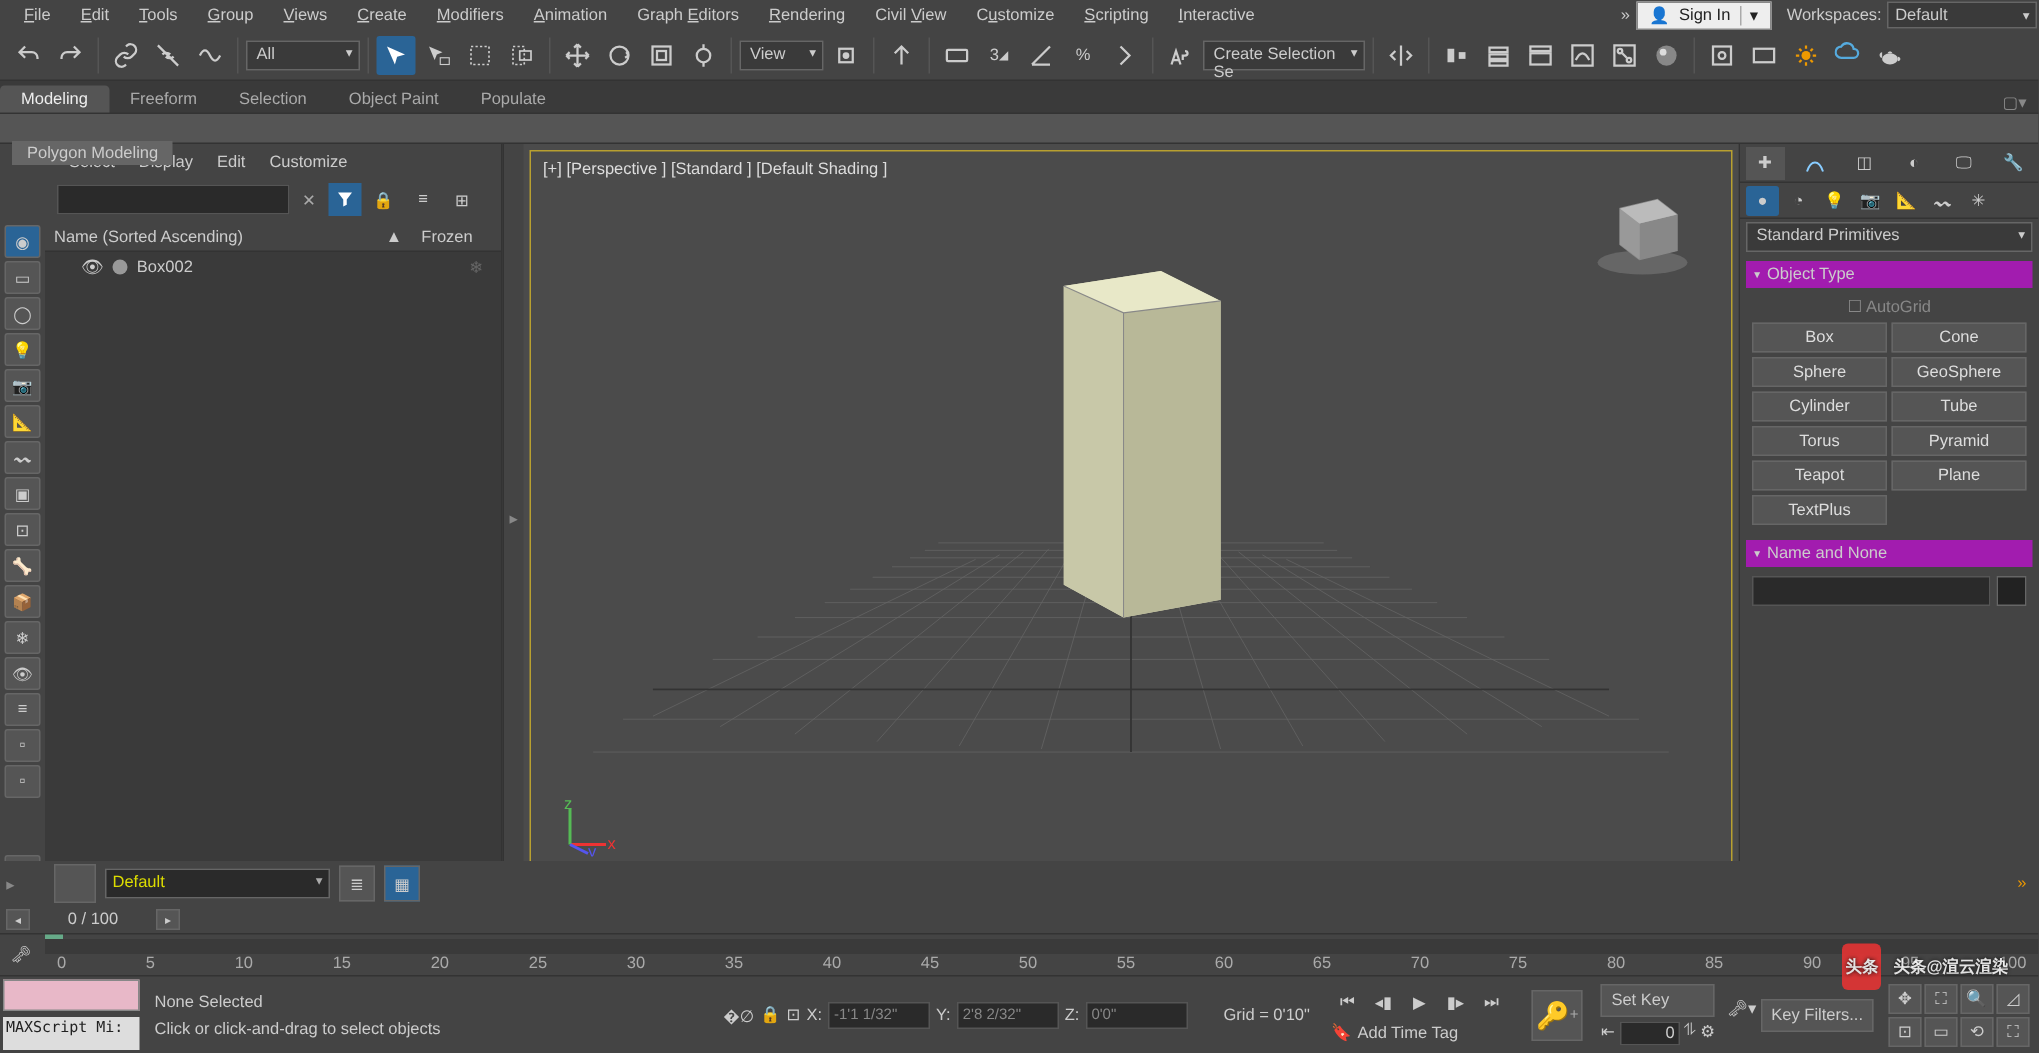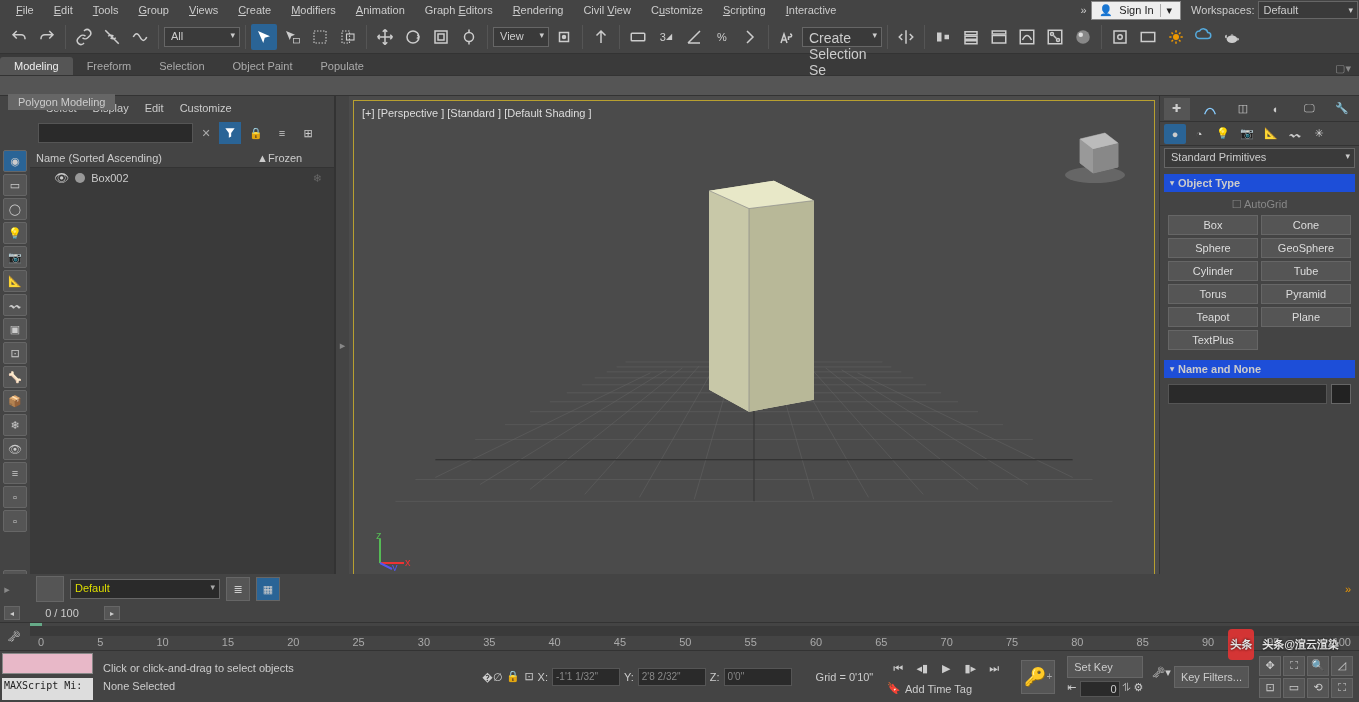--- a/index.html
+++ b/index.html
@@ -35,42 +35,42 @@
 .exp-tools .xb{width:18px;height:18px;display:flex;align-items:center;justify-content:center;cursor:pointer;color:#aaa}
 .exp-tools .ib{width:22px;height:22px;display:flex;align-items:center;justify-content:center;cursor:pointer}
 .exp-tools .ib.active{background:#2a6496}
 .exp-body{flex:1;display:flex}
 .exp-icons{width:30px;display:flex;flex-direction:column;gap:2px;padding:2px;align-items:center}
 .exp-icons .ei{width:24px;height:22px;display:flex;align-items:center;justify-content:center;cursor:pointer;background:#555;border:1px solid #666;border-radius:2px}
 .exp-icons .ei.active{background:#2a6496}
 .exp-list{flex:1;background:#3a3a3a;display:flex;flex-direction:column}
 .exp-header{display:flex;background:#444;border-bottom:1px solid #333;height:20px;align-items:center;padding:0 6px;font-size:11px}
 .exp-header .hname{flex:1}
-.exp-header .hfroz{width:60px;text-align:left}
+.exp-header .hfroz{width:60px;text-align:center}
 .exp-row{display:flex;align-items:center;padding:2px 6px 2px 24px;gap:6px;height:20px}
 .exp-row .eye{font-size:12px}
 .exp-row .dot{width:10px;height:10px;background:#999;border-radius:50%}
 .exp-row .snow{margin-left:auto;color:#666;padding-right:6px}
 .exparrow{width:14px;background:#444;display:flex;align-items:center;justify-content:center;color:#888;border-left:1px solid #333}
 .viewport{flex:1;background:#4b4b4b;position:relative;display:flex;align-items:center;padding:4px}
 .vp-inner{width:100%;height:100%;border:1px solid #b8a030;position:relative;background:#4b4b4b;overflow:hidden}
 .vp-label{position:absolute;top:6px;left:8px;color:#ddd;font-size:11px}
 .vp-cube{position:absolute;top:18px;right:24px;width:70px;height:70px}
 .vp-axis{position:absolute;bottom:18px;left:18px;width:40px;height:40px}
 .cmdpanel{width:200px;background:#444;border-left:1px solid #333;display:flex;flex-direction:column}
 .cmd-tabs{display:flex;height:26px;border-bottom:1px solid #333;align-items:center;justify-content:space-around}
 .cmd-tabs .ct{width:26px;height:22px;display:flex;align-items:center;justify-content:center;cursor:pointer}
 .cmd-tabs .ct.active{background:#555}
 .cmd-sub{display:flex;height:24px;align-items:center;gap:2px;padding:0 4px;border-bottom:1px solid #333}
 .cmd-sub .cs{width:22px;height:20px;display:flex;align-items:center;justify-content:center;cursor:pointer}
 .cmd-sub .cs.active{background:#2a6496;border-radius:2px}
 .cmd-dd{margin:2px 4px}
 .cmd-dd .combo{width:100%}
 .rollout{margin:4px 4px 0}
-.ro-head{background:#1d4ed8;padding:3px 6px;cursor:pointer;display:flex;align-items:center;gap:4px;font-weight:bold}
+.ro-head{background:#a21caf;padding:3px 6px;cursor:pointer;display:flex;align-items:center;gap:4px;font-weight:normal}
 .ro-head::before{content:"▸";font-size:8px;transform:rotate(90deg);display:inline-block}
 .ro-body{padding:6px 4px;display:flex;flex-direction:column;gap:4px}
 .ro-body .chk{text-align:center;color:#888}
 .btngrid{display:grid;grid-template-columns:1fr 1fr;gap:3px}
 .btngrid button{background:#555;border:1px solid #666;color:#ddd;padding:3px 0;cursor:pointer;font-size:11px}
 .btngrid button.full{grid-column:1/2}
 .namecolor{display:flex;gap:4px;align-items:center}
 .namecolor input{flex:1;background:#2a2a2a;border:1px solid #555;height:20px}
 .namecolor .sw{width:20px;height:20px;background:#222;border:1px solid #666}
 .bottom{position:absolute;bottom:0;left:0;right:0;background:#444}
@@ -245,21 +245,21 @@
       <svg viewBox="0 0 24 24" fill="none" stroke="#ccc" stroke-width="2">
         <path d="M8 4l8 8-8 8"></path>
       </svg>
     </div>
   <div class="sep"></div>
   <div class="tb">
       <svg viewBox="0 0 24 24" fill="none" stroke="#ccc" stroke-width="2">
         <path d="M4 20l4-12 4 12M6 16h4M16 8c3 0 3 4 0 4h-2v4"></path>
       </svg>
     </div>
-  <div class="combo" style="width:80px;font-size:14px">Create Selection Se</div>
+  <div class="combo" style="width:108px;font-size:11px">Create Selection Se</div>
   <div class="sep"></div>
   <div class="tb">
       <svg viewBox="0 0 24 24" fill="none" stroke="#ccc" stroke-width="2">
         <path d="M12 3v18M7 8l-4 4 4 4M17 8l4 4-4 4"></path>
       </svg>
     </div>
   <div class="sep"></div>
   <div class="tb">
       <svg viewBox="0 0 24 24" fill="#ccc">
         <rect x="4" y="6" width="6" height="12"></rect>
@@ -571,22 +571,22 @@
           <span>100</span>
         </div>
     </div>
   </div>
   <div class="status">
     <div class="status-left">
       <div class="pink"></div>
       <div class="mx">MAXScript Mi:</div>
     </div>
     <div class="status-mid">
+      <div class="line">None Selected</div>
       <div class="line">Click or click-and-drag to select objects</div>
-      <div class="line">None Selected</div>
     </div>
     <div class="status-coords">
       <span>�∅</span>
       <span>🔒</span>
       <span>⊡</span>
       <span class="lbl">X:</span>
       <input value="-1'1 1/32&quot;" style="">
       <span class="lbl">Y:</span>
       <input value="2'8 2/32&quot;" style="">
       <span class="lbl">Z:</span>

